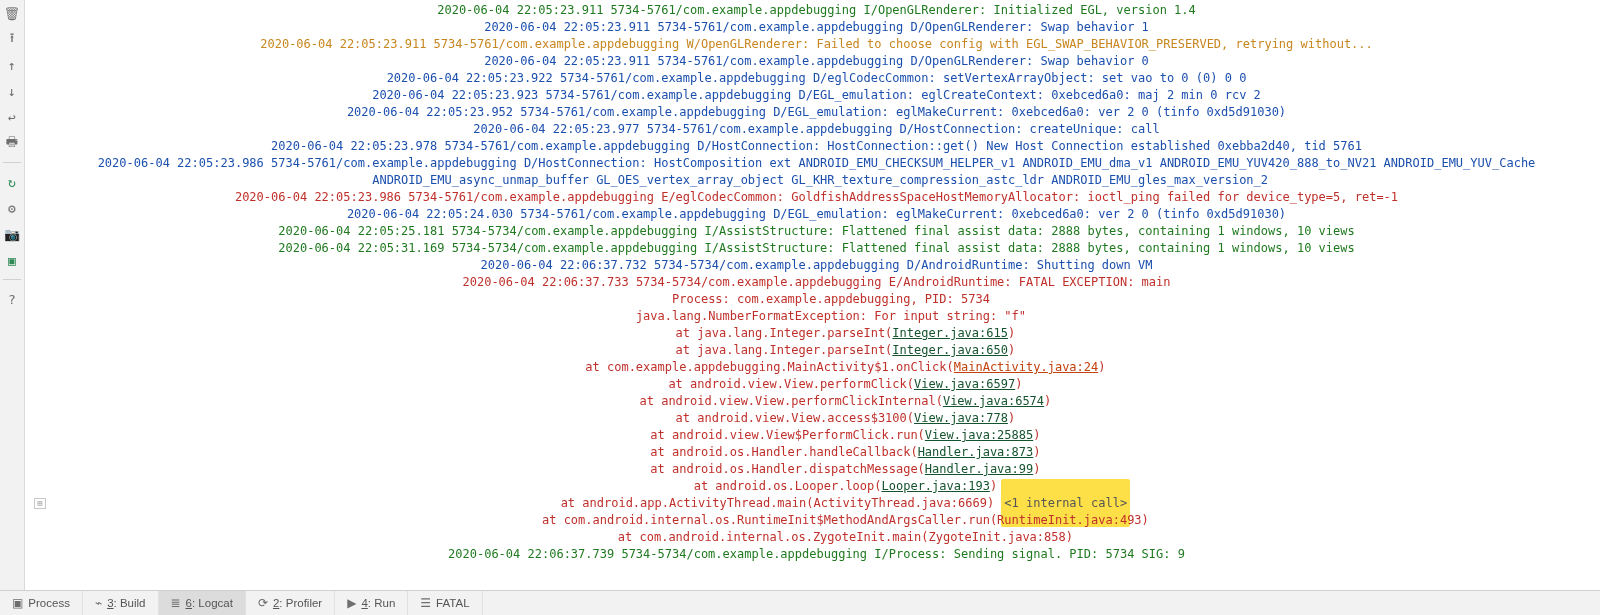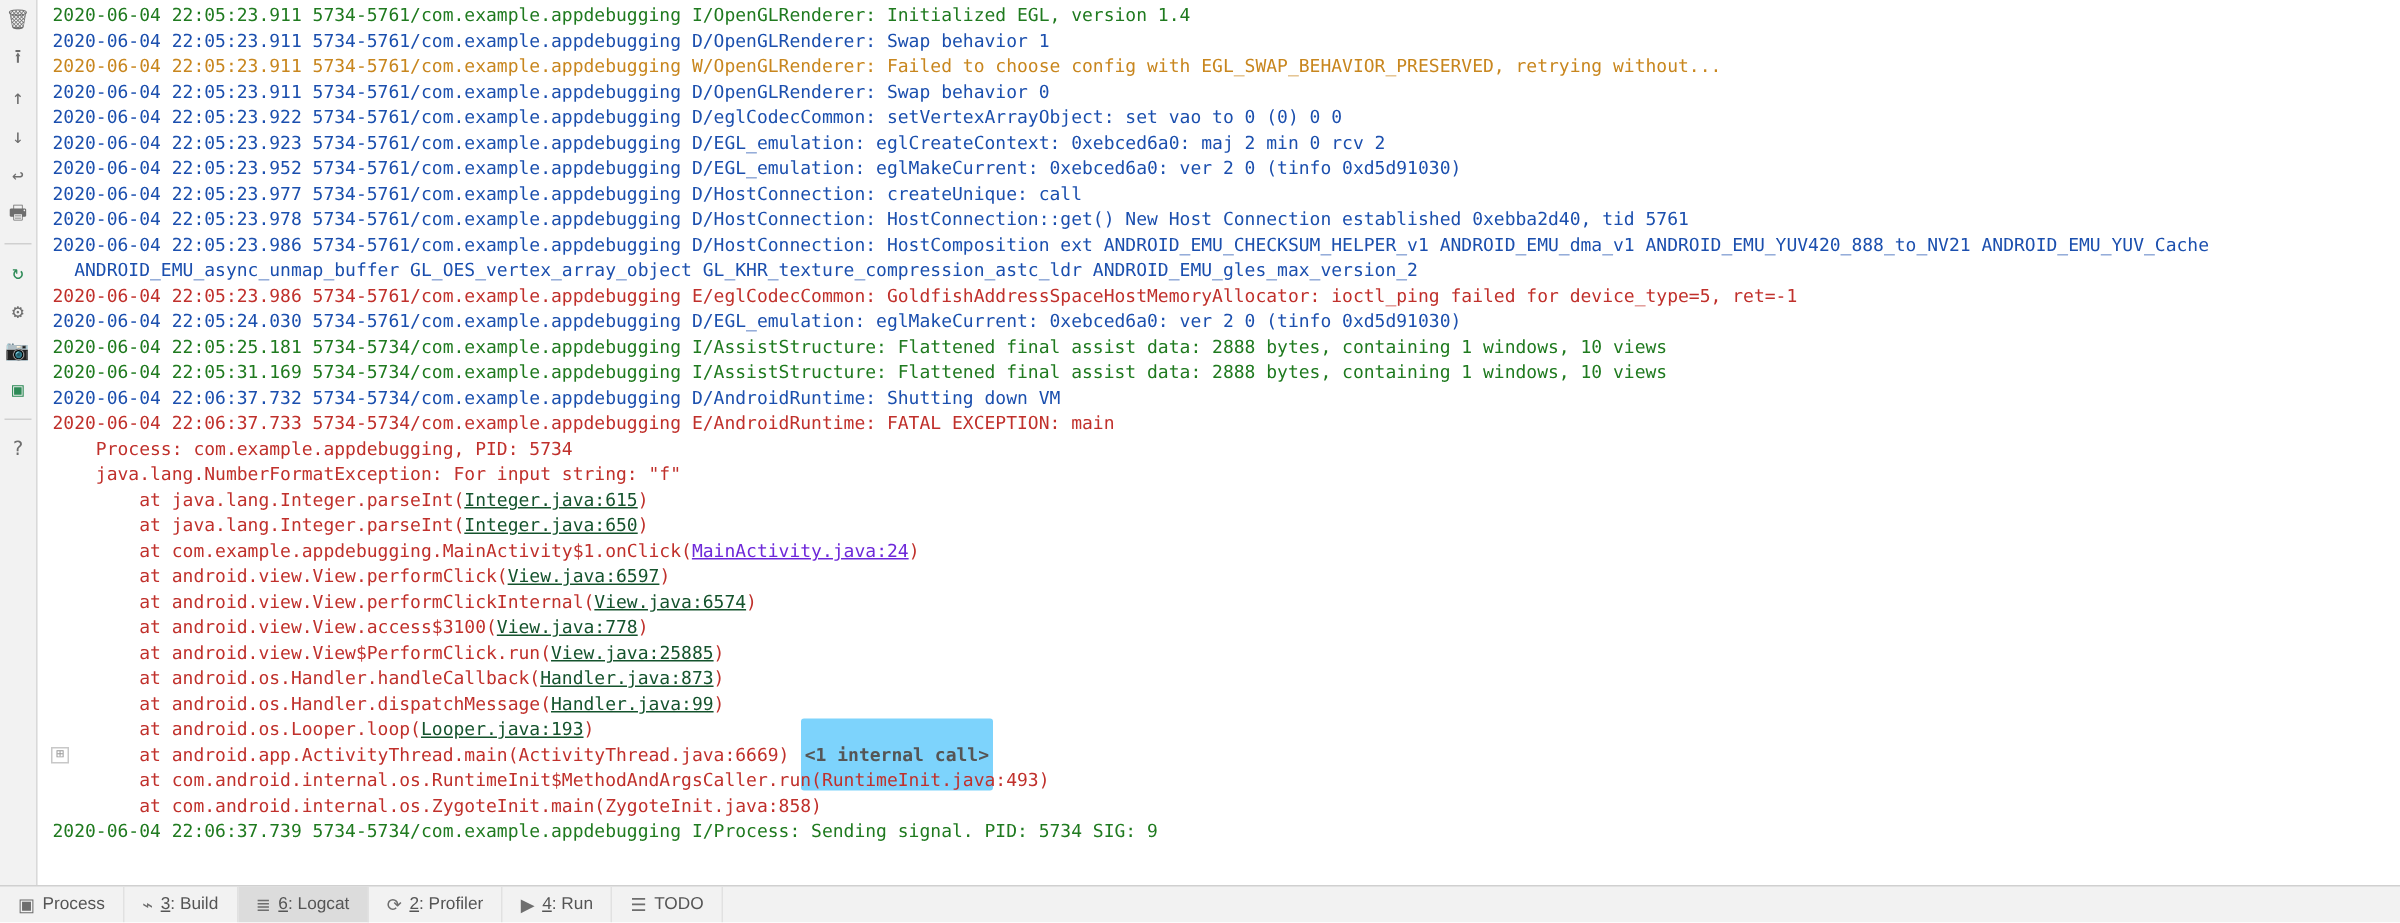--- a/index.html
+++ b/index.html
@@ -48,40 +48,40 @@
     margin: 2px 0;
   }
   .log {
     flex: 1;
     padding: 2px 2px 2px 10px;
     white-space: pre;
     line-height: 17px;
     font-size: 12px;
     overflow: hidden;
   }
-  .log .line { display: block; }
+  .log .line { display: block; text-align: center; }
   .lvl-I { color: #1f7a1f; }
   .lvl-D { color: #1b4fae; }
   .lvl-W { color: #c8861e; }
   .lvl-E { color: #c0302b; }
   .trace { color: #c0302b; }
   .flink {
     color: #14532d;
     text-decoration: underline;
     cursor: pointer;
   }
   .flink.active {
-    color: #6d28d9;
+    color: #c2410c;
     text-decoration: underline;
   }
   .hint {
-    background: #7dd3fc;
+    background: #fde047;
     color: #555;
     padding: 17px 3px;
-    font-weight: bold;
+    font-weight: normal;
     border-radius: 2px;
   }
   .badge-expand {
     display: inline-block;
     width: 10px;
     text-align: center;
     color: #9a9a9a;
     border: 1px solid #c8c8c8;
     font-size: 9px;
     line-height: 9px;
@@ -155,17 +155,17 @@
     <div class="tab">
       <span class="t-icon">⟳</span>
       <span><span class="underline">2</span>: Profiler</span>
     </div>
     <div class="tab">
       <span class="t-icon">▶</span>
       <span><span class="underline">4</span>: Run</span>
     </div>
     <div class="tab">
       <span class="t-icon">☰</span>
-      <span>TODO</span>
+      <span>FATAL</span>
     </div>
   </div>
 
 <div class="badge-expand" style="position: absolute; left: 26px; top: 498px;">⊞</div>
 
 </body></html>

